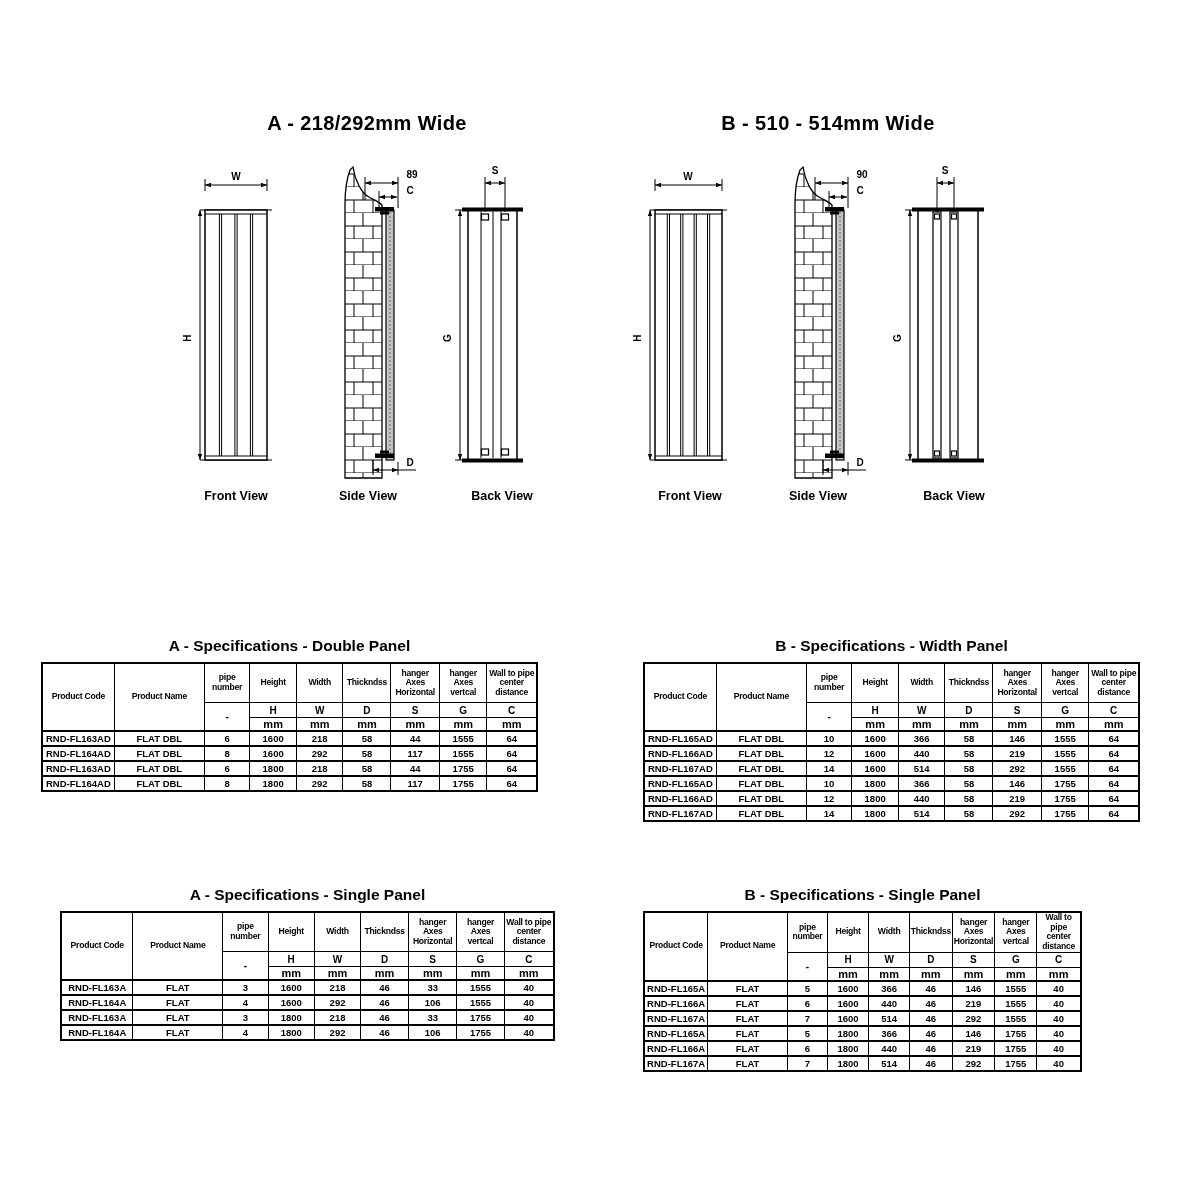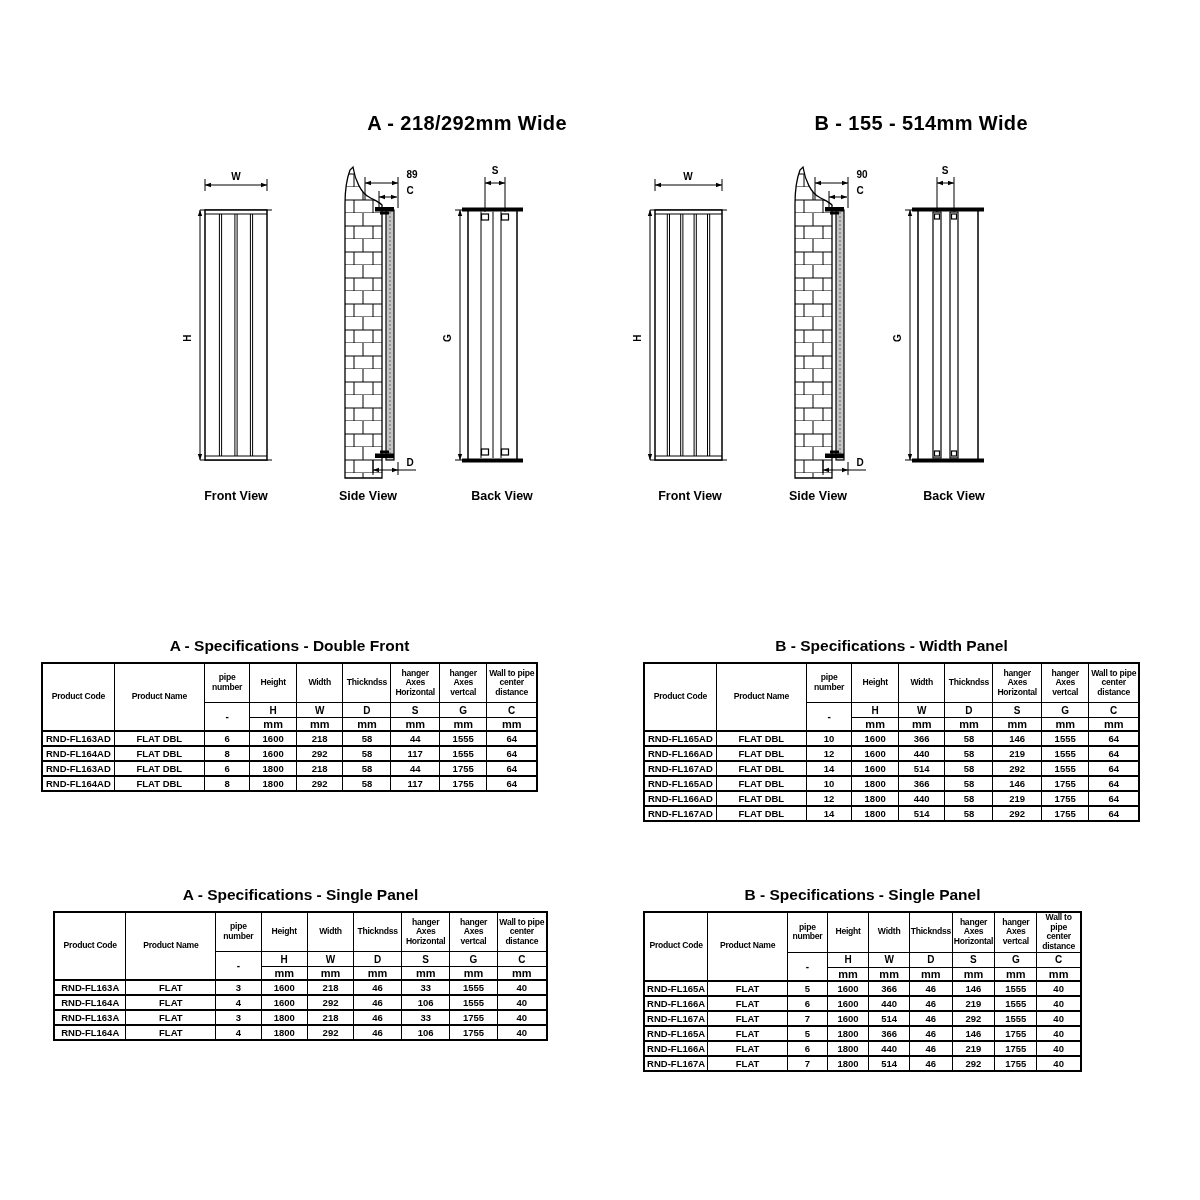--- a/index.html
+++ b/index.html
@@ -1,39 +1,39 @@
 <!DOCTYPE html>
 <html><head>
 <meta charset="utf-8">
 <style>
   html,body{margin:0;padding:0;background:#fff;}
   #page{position:relative;width:1200px;height:1200px;background:#ffffff;
         font-family:"Liberation Sans",sans-serif;color:#000;overflow:hidden;}
   .abs{position:absolute;}
-  .main-title{font-size:20px;font-weight:bold;text-align:right;letter-spacing:.4px;white-space:nowrap;}
+  .main-title{font-size:20px;font-weight:bold;text-align:center;letter-spacing:.4px;white-space:nowrap;}
   .tbl{position:absolute;}
   .tbl-title{font-size:15.5px;font-weight:bold;text-align:center;margin:0 0 7px 0;white-space:nowrap;}
   table.spec{border-collapse:collapse;table-layout:fixed;width:100%;border:2px solid #000;background:#fff;}
   table.spec th,table.spec td{border:1px solid #000;text-align:center;vertical-align:middle;
         padding:0;color:#000;font-weight:bold;overflow:hidden;}
   th.h-big{height:38px;font-size:8.6px;line-height:1.12;letter-spacing:-.25px;}
   th.h-sym{height:14px;font-size:10px;}
   th.h-unit{height:12px;font-size:11px;border-bottom:2px solid #000 !important;}
   table.spec tbody td{height:13px;font-size:9.5px;border-top-width:2px;}
   svg text{font-family:"Liberation Sans",sans-serif;font-weight:bold;fill:#000;}
   svg text.dim{font-size:10px;}
   svg text.vlabel{font-size:12.5px;}
 </style>
 </head>
 <body>
 
 <div id="page">
 
   <div class="abs main-title" style="left:167px;top:112px;width:400px">A - 218/292mm Wide</div>
-  <div class="abs main-title" style="left:628px;top:112px;width:400px">B - 155 - 514mm Wide</div>
+  <div class="abs main-title" style="left:628px;top:112px;width:400px">B - 510 - 514mm Wide</div>
 
   <svg class="abs" style="left:170px;top:158px;width:400px;height:360px" viewBox="0 0 400 360">
     <defs>
       <pattern id="brickA" x="175" y="29" width="37" height="26" patternUnits="userSpaceOnUse">
         <rect width="37" height="26" fill="#fff"></rect>
         <path d="M0,13H37M0,26H37M18,0V13M9,13V26M28,13V26" stroke="#000" stroke-width="1" fill="none"></path>
       </pattern>
     </defs>
 
     <g stroke="#000" stroke-width="1" fill="none">
@@ -185,21 +185,21 @@
       <line x1="290" y1="52" x2="290" y2="302"></line>
       <polygon points="290,52 287.8,58 292.2,58" fill="#000" stroke="none"></polygon>
       <polygon points="290,302 287.8,296 292.2,296" fill="#000" stroke="none"></polygon>
     </g>
     <text class="dim" x="325" y="16" text-anchor="middle">S</text>
     <text class="dim" x="281" y="180" text-anchor="middle" transform="rotate(-90 281 180)">G</text>
     <text class="vlabel" x="334" y="342" text-anchor="middle">Back View</text>
   </svg>
 
   <section class="tbl" style="left:41px;top:637px;width:497px">
-    <h3 class="tbl-title">A - Specifications - Double Front</h3>
+    <h3 class="tbl-title">A - Specifications - Double Panel</h3>
     <table class="spec">
         <colgroup>
           <col style="width: 14.6%;">
           <col style="width: 18.2%;">
           <col style="width: 9.2%;">
           <col style="width: 9.4%;">
           <col style="width: 9.4%;">
           <col style="width: 9.7%;">
           <col style="width: 9.8%;">
           <col style="width: 9.6%;">
@@ -392,21 +392,21 @@
             <td>514</td>
             <td>58</td>
             <td>292</td>
             <td>1755</td>
             <td>64</td>
           </tr>
         </tbody>
       </table>
   </section>
 
-  <section class="tbl" style="left:53px;top:886px;width:495px">
+  <section class="tbl" style="left:60px;top:886px;width:495px">
     <h3 class="tbl-title">A - Specifications - Single Panel</h3>
     <table class="spec">
         <colgroup>
           <col style="width: 14.6%;">
           <col style="width: 18.2%;">
           <col style="width: 9.2%;">
           <col style="width: 9.4%;">
           <col style="width: 9.4%;">
           <col style="width: 9.7%;">
           <col style="width: 9.8%;">

